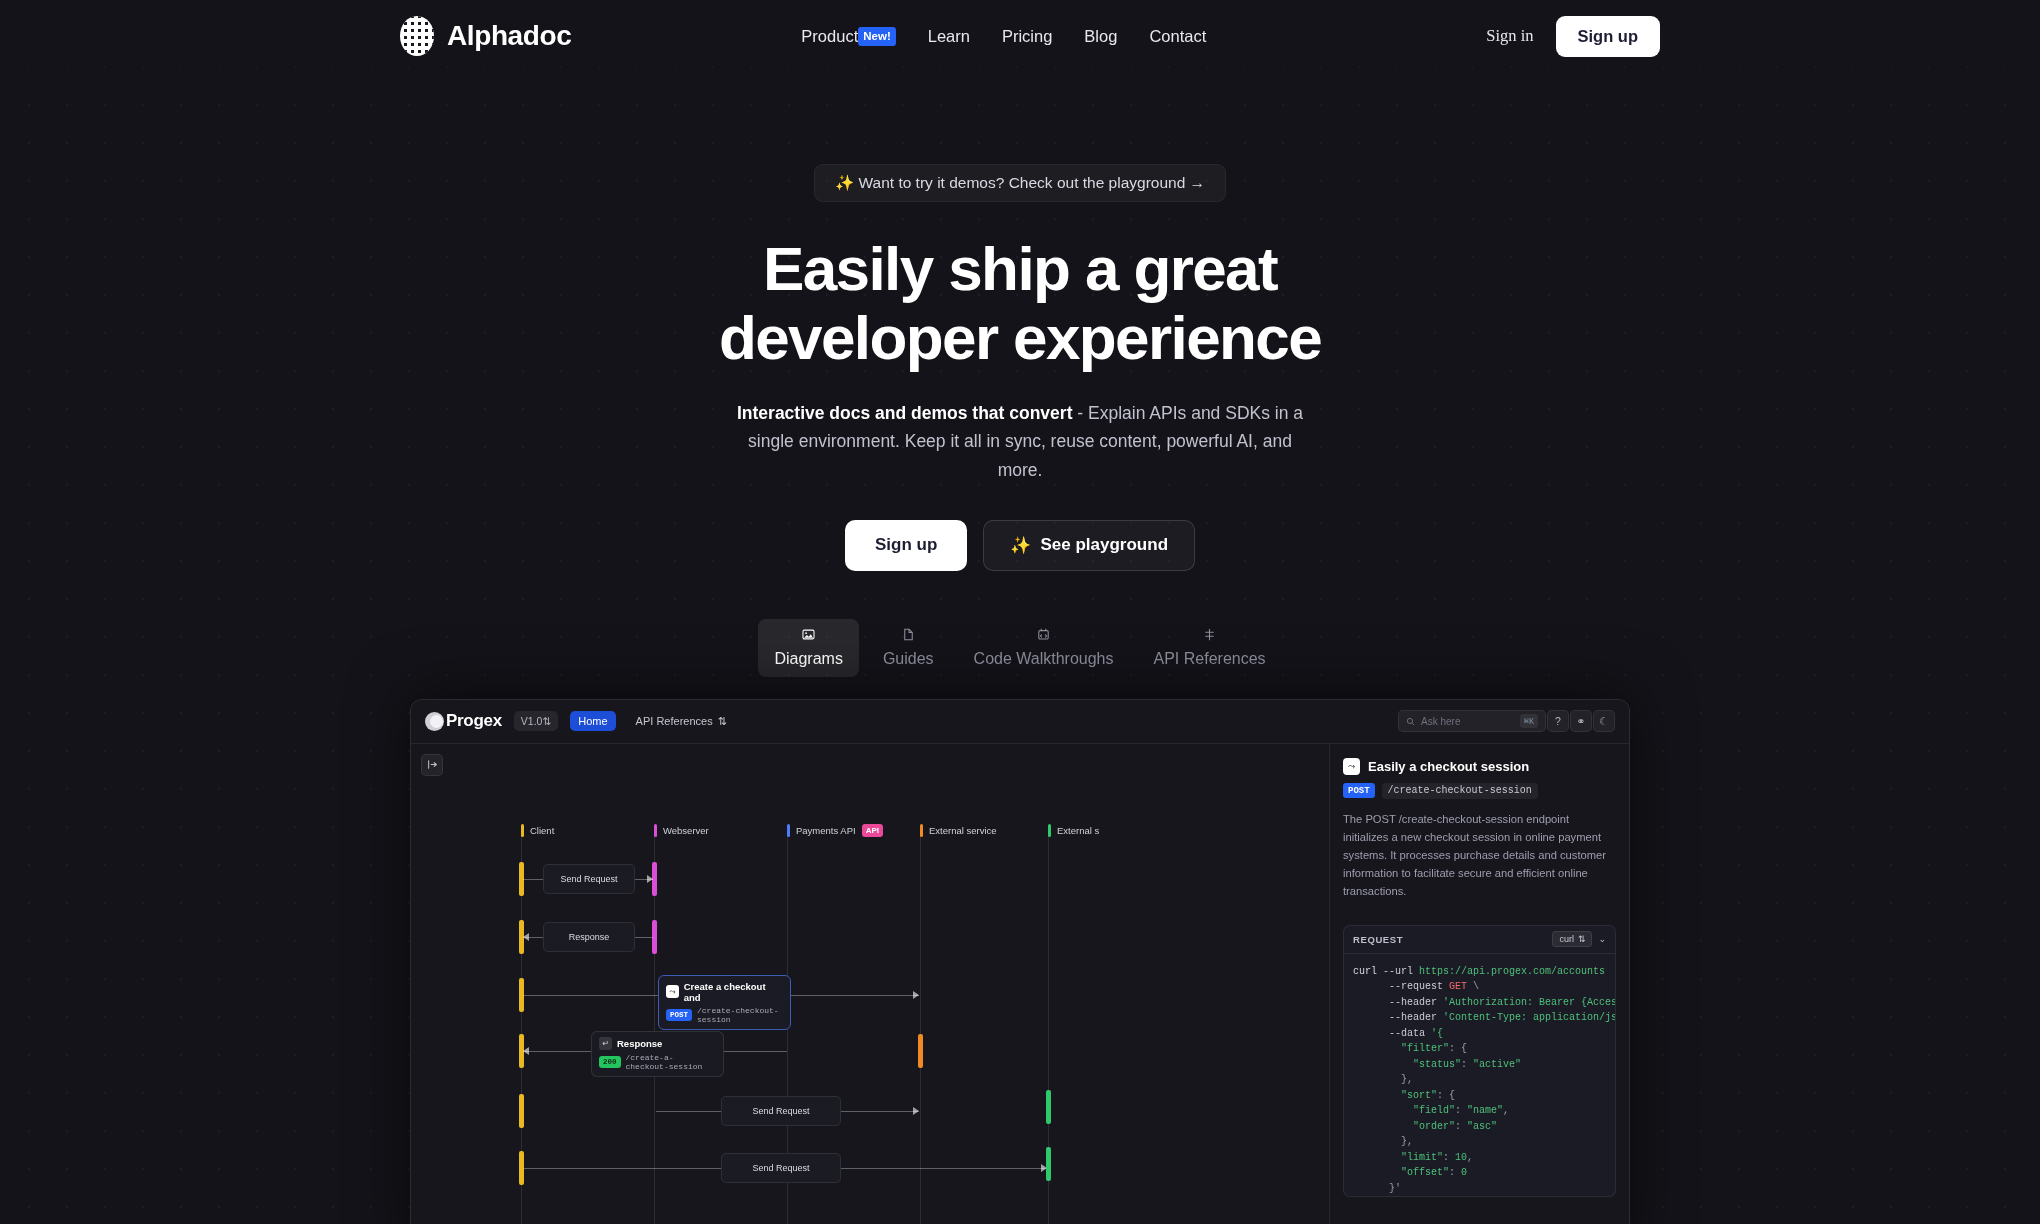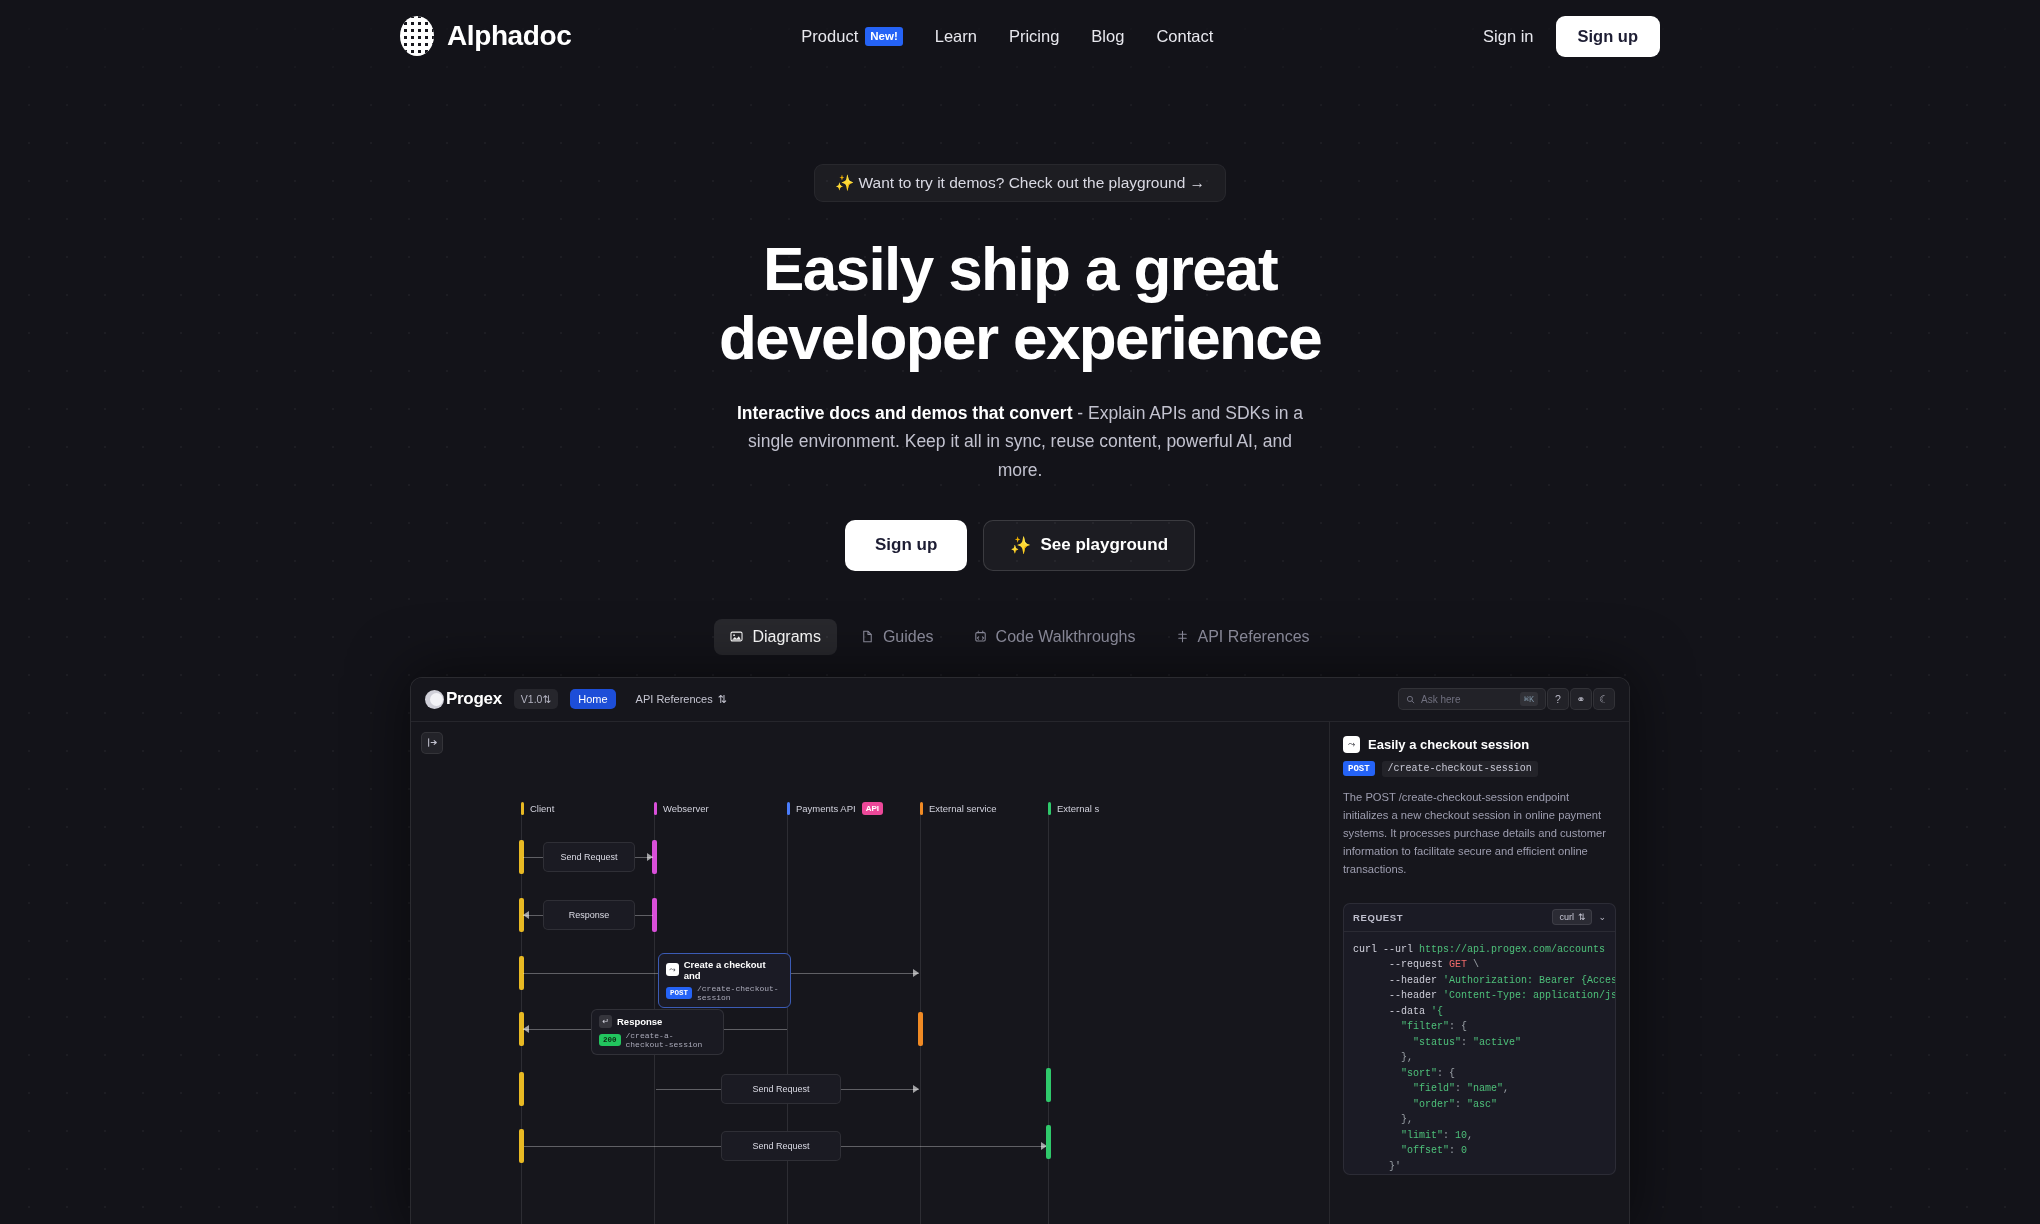--- a/index.html
+++ b/index.html
@@ -45,29 +45,29 @@
     background-position: 2px 4px;
   }
   .brand-name { font-size: 28px; font-weight: 700; letter-spacing: -0.4px; color: #fff; }
 
   .nav-links {
     display: flex; align-items: center; gap: 32px;
     margin-left: 230px;
   }
   .nav-link {
     font-size: 16.5px; color: #e8e8ee; text-decoration: none;
-    display: flex; align-items: flex-end; gap: 7px; cursor: pointer;
+    display: flex; align-items: flex-end; gap: 0; cursor: pointer;
   }
   .badge-new {
     background: #2563f6; color: #fff; font-size: 11.5px; font-weight: 700;
     padding: 2px 5px; border-radius: 3px; line-height: 1.25;
   }
 
   .nav-right { margin-left: auto; display: flex; align-items: center; gap: 22px; margin-right: 340px;}
-  .signin { font-size: 16.5px; color: #e8e8ee; cursor: pointer; }
+  .signin { font-size: 16.5px; color: #e8e8ee; cursor: pointer; font-family: Liberation Serif, serif; }
   .signup-btn {
     background: #ffffff; color: #1d1d33; font-size: 16.5px; font-weight: 600;
     border: none; border-radius: 9px; padding: 11px 22px; cursor: pointer;
     font-family: inherit;
   }
 
   
   .hero { position: relative; z-index: 4; text-align: center; padding-top: 92px; }
   .hero-pill {
     display: inline-flex; align-items: center; gap: 8px;
@@ -99,21 +99,21 @@
     border: 1px solid rgba(255,255,255,0.14); border-radius: 10px;
     padding: 14px 26px; cursor: pointer; font-family: inherit;
     display: flex; align-items: center; gap: 9px;
   }
 
   
   .tabs { margin-top: 48px; display: flex; justify-content: center; gap: 8px; }
   .tab {
     display: flex; align-items: center; gap: 9px;
     font-size: 16px; color: #8e8e9e; padding: 9px 16px;
-    border-radius: 8px; cursor: pointer;
+    border-radius: 8px; cursor: pointer; flex-direction: column;
   }
   .tab.active { background: rgba(255,255,255,0.09); color: #ffffff; }
   .tab svg { flex: none; }
 
   
   .app-window {
     position: relative; z-index: 4;
     margin: 22px auto 0;
     width: 1220px; height: 560px;
     background: #16161c;

